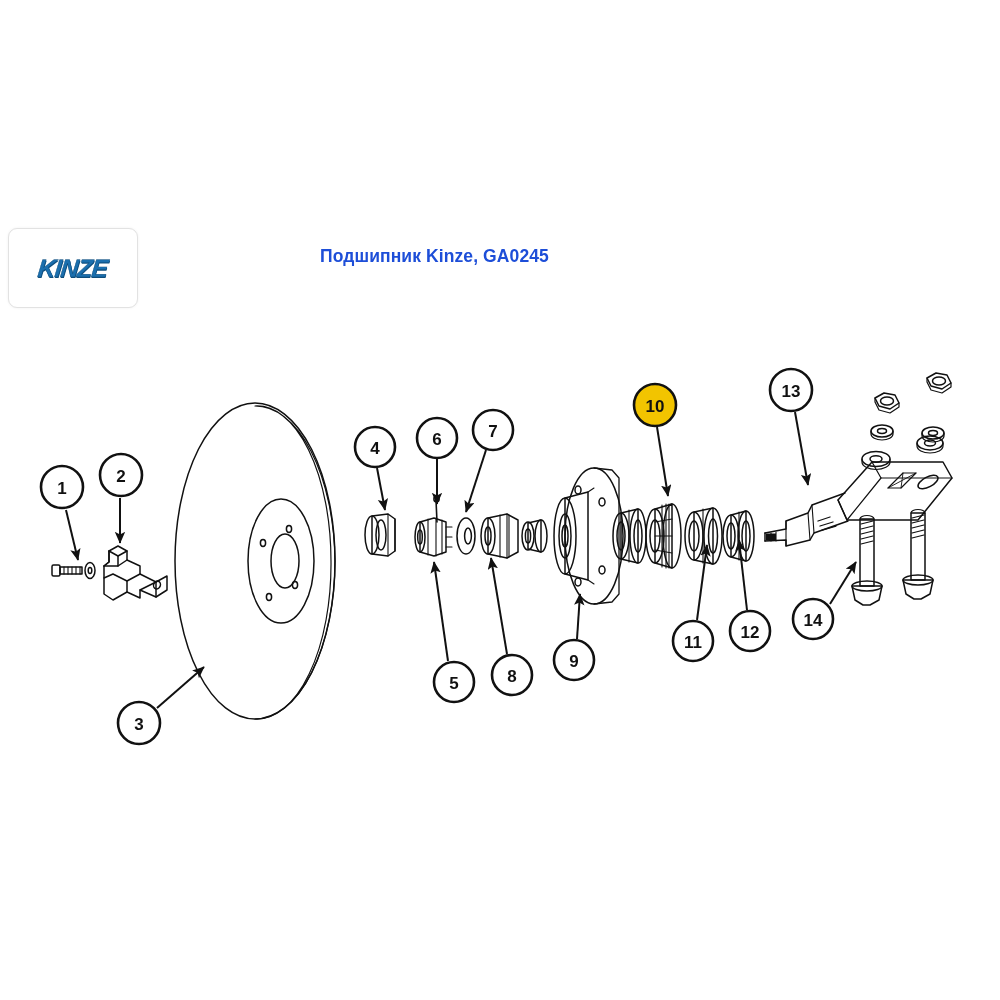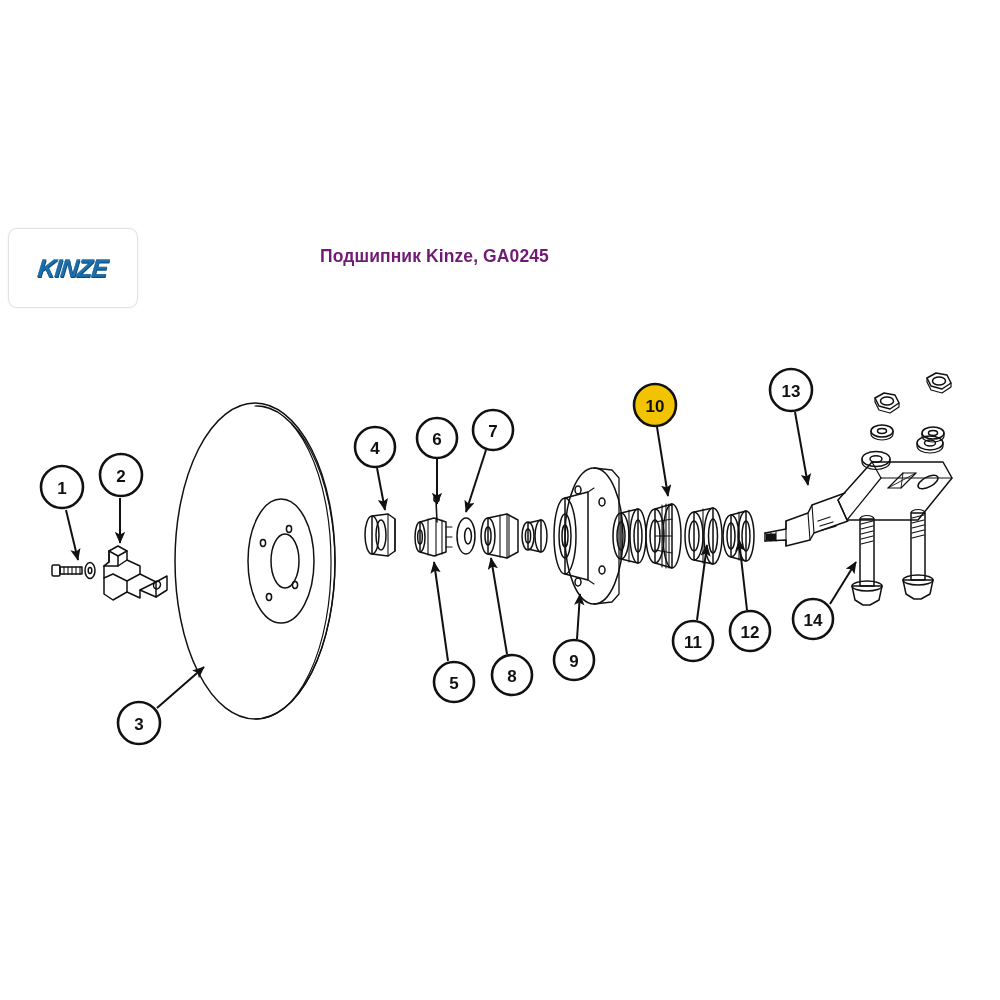--- a/index.html
+++ b/index.html
@@ -44,21 +44,21 @@
     -webkit-text-stroke: 0.4px #0d4a78;
     user-select: none;
   }
   
   #title {
     position: absolute;
     left: 320px;
     top: 246px;
     font-size: 17.5px;
     font-weight: bold;
-    color: #701a75;
+    color: #1d4ed8;
     white-space: nowrap;
     letter-spacing: 0.1px;
   }
   
   #drawing {
     position: absolute;
     left: 0;
     top: 0;
     width: 1000px;
     height: 1000px;

